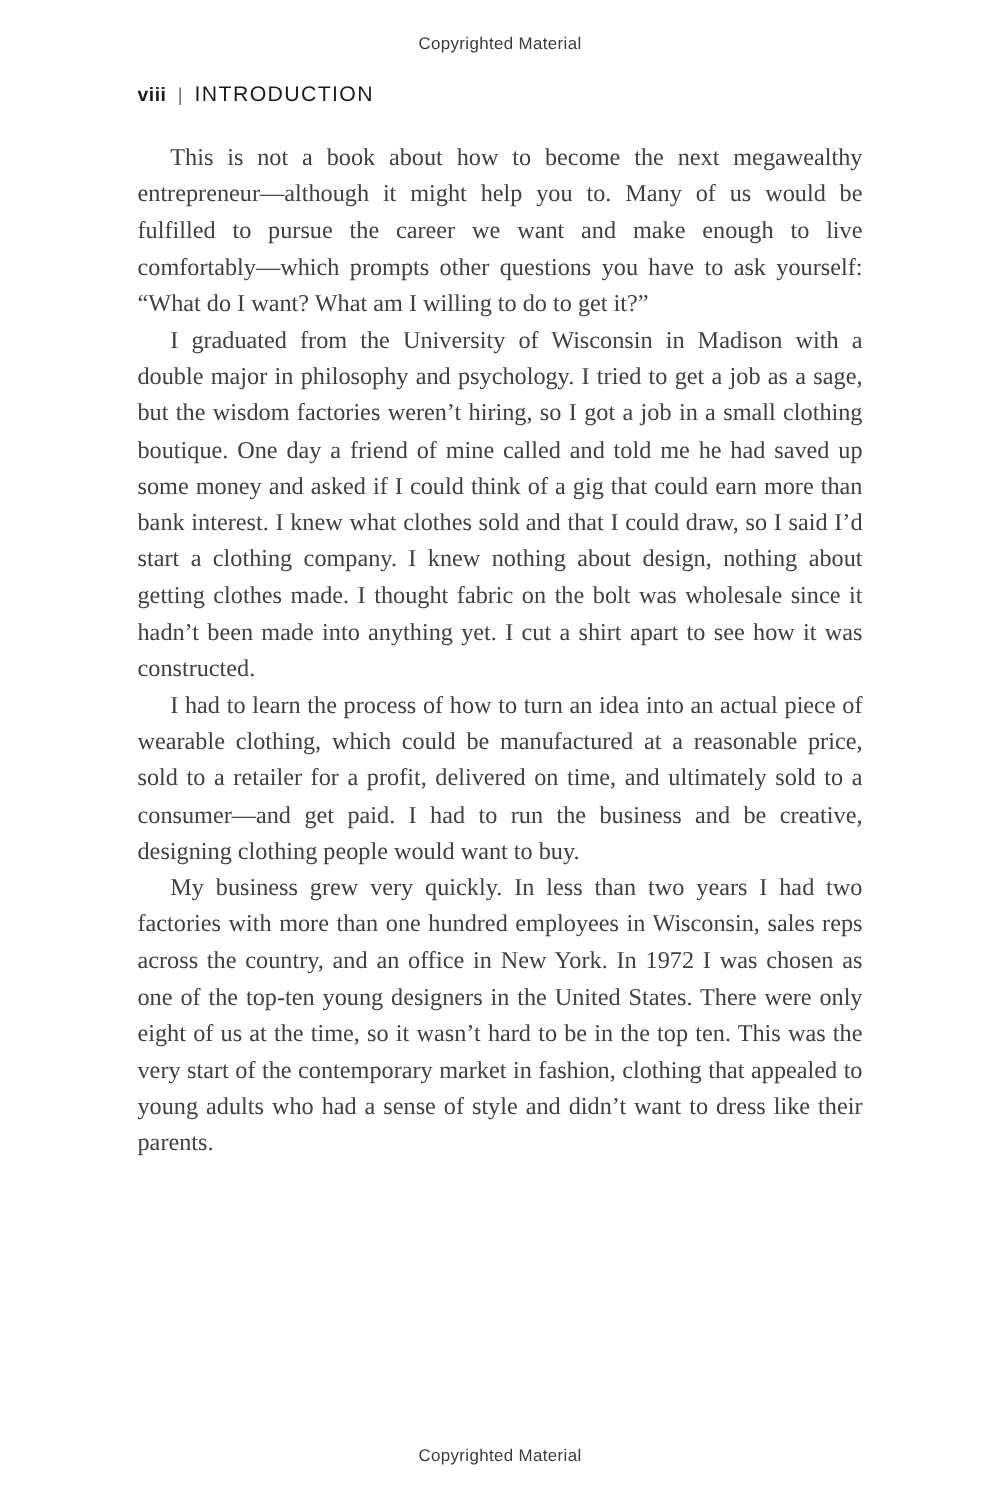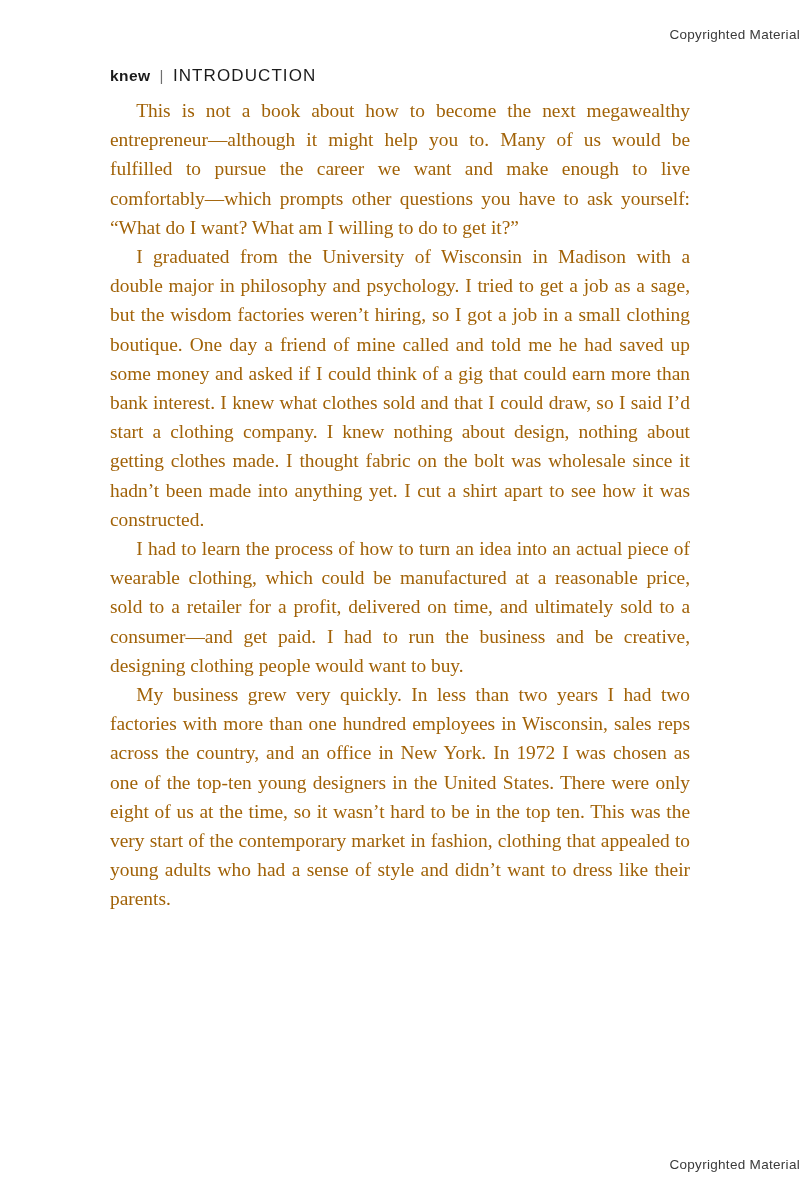--- a/index.html
+++ b/index.html
@@ -17,21 +17,21 @@
   .page {
     position: relative;
     width: 800px;
     height: 1200px;
     box-sizing: border-box;
   }
   .watermark {
     position: absolute;
     left: 0;
     width: 800px;
-    text-align: right;
+    text-align: center;
     font-family: "Liberation Sans", sans-serif;
     font-size: 13.5px;
     letter-spacing: 0.3px;
     color: #3a3a3a;
   }
   .watermark-top { top: 27px; }
   .watermark-bottom { top: 1157px; }
 
   .running-head {
     position: absolute;
@@ -55,44 +55,44 @@
     font-weight: 400;
   }
   .running-head .title {
     letter-spacing: 1.1px;
     font-size: 17px;
   }
 
   .body-text {
     position: absolute;
     left: 110px;
-    top: 96px;
+    top: 112px;
     width: 580px;
     font-size: 19.4px;
     line-height: 29.2px;
     text-align: justify;
     text-justify: inter-word;
-    color: #a16207;
+    color: #404040;
     font-family: "Liberation Serif", serif;
   }
   .body-text p {
     margin: 0;
     text-indent: 1.35em;
     hyphens: manual;
   }
 </style>
 </head>
 <body>
 
 <div class="page">
 
   <div class="watermark watermark-top">Copyrighted Material</div>
 
   <div class="running-head">
-    <span class="folio">knew</span>
+    <span class="folio">viii</span>
     <span class="sep">|</span>
     <span class="title">INTRODUCTION</span>
   </div>
 
   <div class="body-text">
     <p>This is not a book about how to become the next megawealthy entrepreneur—although it might help you to. Many of us would be fulfilled to pursue the career we want and make enough to live comfortably—which prompts other questions you have to ask yourself: “What do I want? What am I willing to do to get it?”</p>
     <p>I graduated from the University of Wisconsin in Madison with a double major in philosophy and psychology. I tried to get a job as a sage, but the wisdom factories weren’t hiring, so I got a job in a small clothing boutique. One day a friend of mine called and told me he had saved up some money and asked if I could think of a gig that could earn more than bank interest. I knew what clothes sold and that I could draw, so I said I’d start a clothing company. I knew nothing about design, nothing about getting clothes made. I thought fabric on the bolt was wholesale since it hadn’t been made into anything yet. I cut a shirt apart to see how it was constructed.</p>
     <p>I had to learn the process of how to turn an idea into an actual piece of wearable clothing, which could be manufactured at a reasonable price, sold to a retailer for a profit, delivered on time, and ultimately sold to a consumer—and get paid. I had to run the business and be creative, designing clothing people would want to buy.</p>
     <p>My business grew very quickly. In less than two years I had two factories with more than one hundred employees in Wisconsin, sales reps across the country, and an office in New York. In 1972 I was chosen as one of the top-ten young designers in the United States. There were only eight of us at the time, so it wasn’t hard to be in the top ten. This was the very start of the contemporary market in fashion, clothing that appealed to young adults who had a sense of style and didn’t want to dress like their parents.</p>
   </div>

